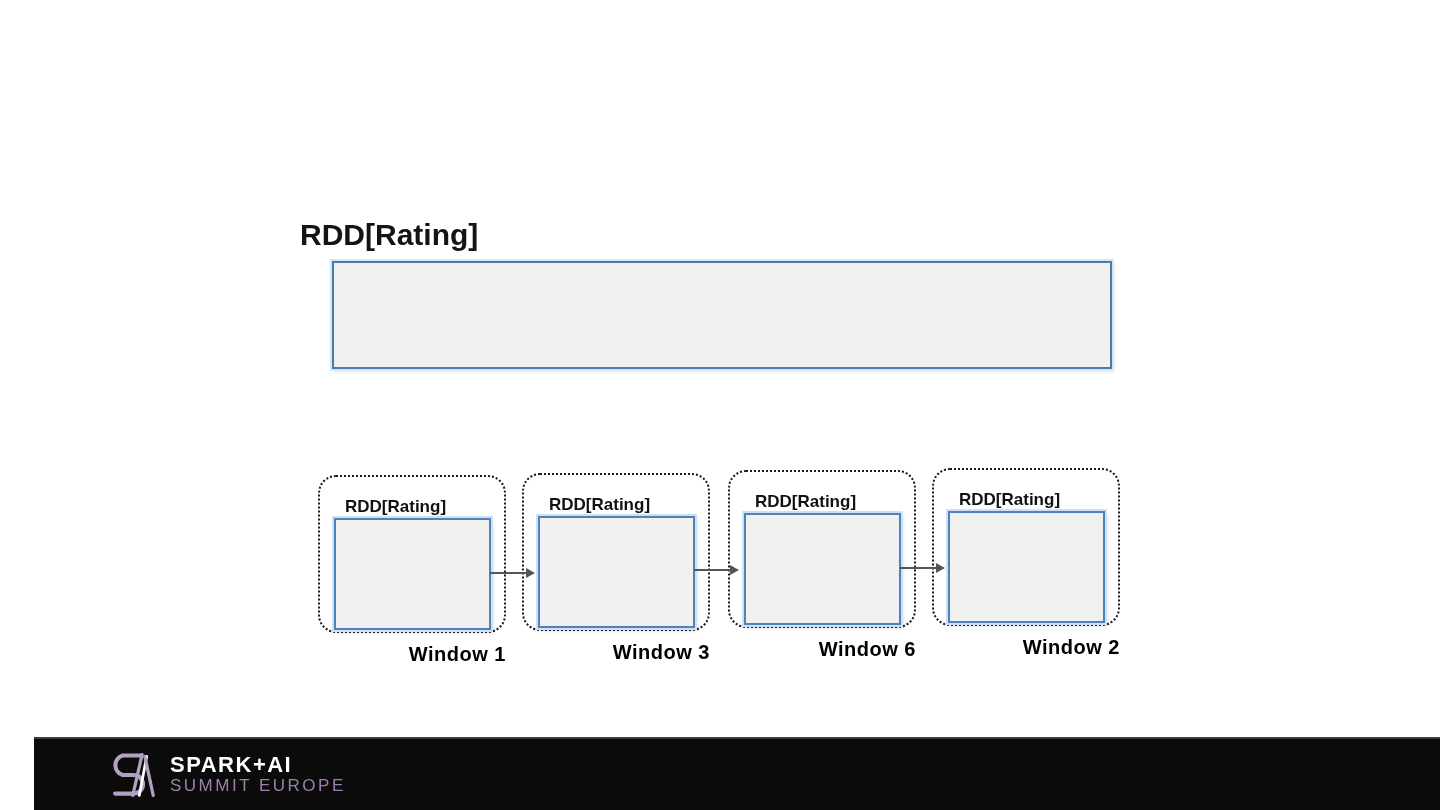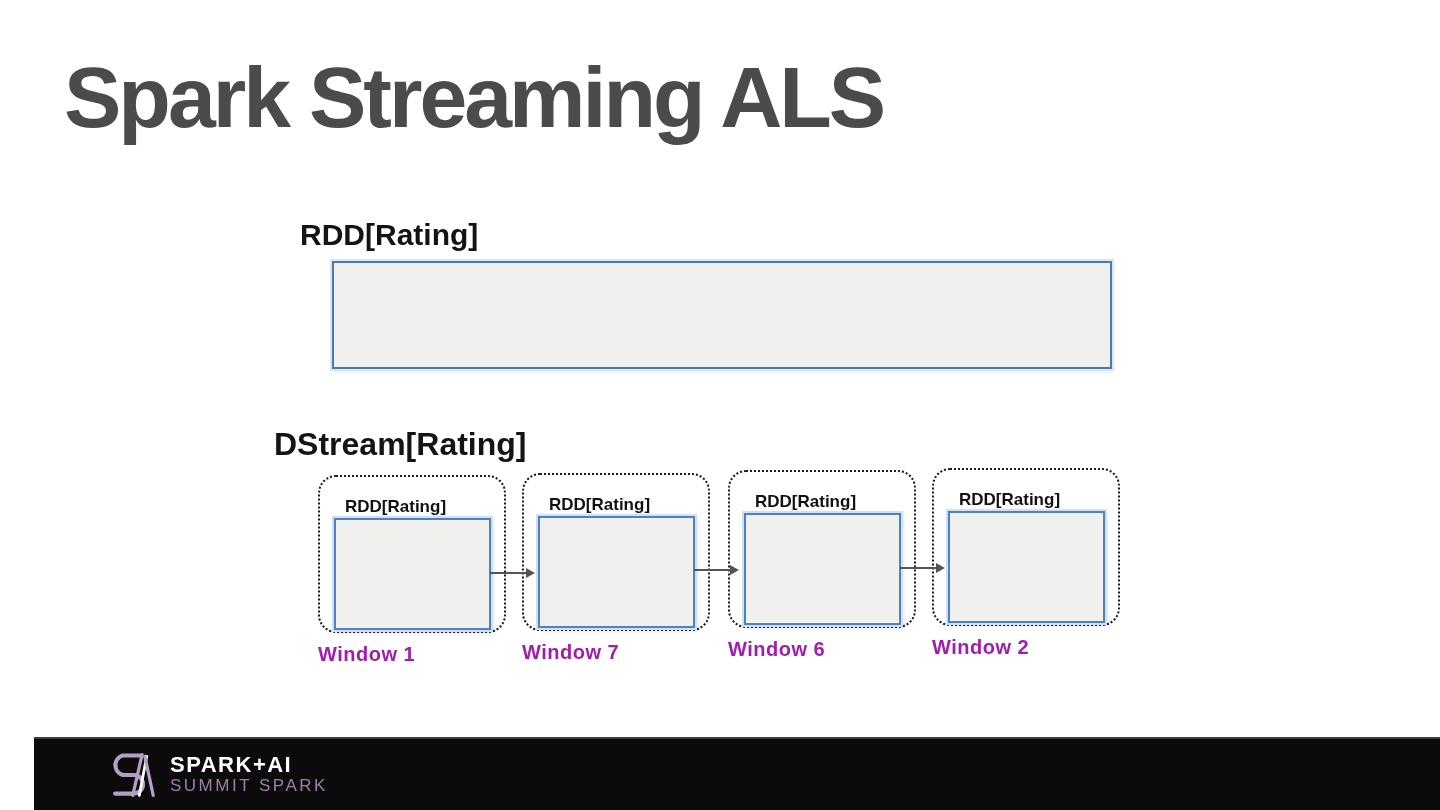--- a/index.html
+++ b/index.html
@@ -30,22 +30,22 @@
   .window-rdd-label{
     position:absolute;left:25px;top:20px;
     font-size:17px;font-weight:800;color:#111;white-space:nowrap;
   }
   .window-box{
     position:absolute;left:14px;top:41px;width:153px;height:108px;
     background:#f0f0ef;border:2px solid #4f81bd;
     box-shadow:0 0 0 2px #cfe0f2, 2px 3px 4px rgba(0,0,0,0.14);
   }
   .caption{
-    margin-top:10px;text-align:left;
-    font-size:20px;font-weight:700;color:#a21caf;letter-spacing:0.5px;
+    margin-top:10px;text-align:right;
+    font-size:20px;font-weight:700;color:#000000;letter-spacing:0.5px;
   }
   .arrow{position:absolute;height:2px;background:#555;}
   .arrow::after{
     content:"";position:absolute;right:-9px;top:-4px;width:0;height:0;
     border-left:9px solid #555;border-top:5px solid transparent;border-bottom:5px solid transparent;
   }
   .footer{
     position:absolute;left:0;bottom:0;width:100%;height:73px;
     background:#0b0b0b;border-top:2px solid #3d3d3d;
     display:flex;align-items:center;padding-left:70px;box-sizing:border-box;gap:14px;margin-left:34px;
@@ -57,41 +57,39 @@
   }
   .subbrand{
     color:#9d80a9;font-size:17px;font-weight:400;letter-spacing:2.5px;line-height:1.2;
   }
 </style>
 </head>
 <body>
 
 <div class="slide">
 
-  <div class="title">Spark Streaming ALS</div>
 
   <div class="section-label rdd-label">RDD[Rating]</div>
   <div class="big-box"></div>
 
-  <div class="section-label dstream-label">DStream[Rating]</div>
 
   <div class="window" style="left:318px;top:475px;">
     <div class="dashed">
       <div class="window-rdd-label">RDD[Rating]</div>
       <div class="window-box"></div>
     </div>
     <div class="caption">Window 1</div>
   </div>
 
   <div class="window" style="left:522px;top:473px;">
     <div class="dashed">
       <div class="window-rdd-label">RDD[Rating]</div>
       <div class="window-box"></div>
     </div>
-    <div class="caption">Window 7</div>
+    <div class="caption">Window 3</div>
   </div>
 
   <div class="window" style="left:728px;top:470px;">
     <div class="dashed">
       <div class="window-rdd-label">RDD[Rating]</div>
       <div class="window-box"></div>
     </div>
     <div class="caption">Window 6</div>
   </div>
 
@@ -109,17 +107,17 @@
 
   <div class="footer">
     <svg class="logo-mark" viewBox="0 0 56 56">
       <path d="M40 7 H20 a11 11 0 0 0 0 21 h12 a10 10 0 0 1 0 20 H12" fill="none" stroke="#b29fc2" stroke-width="4.5" stroke-linecap="round"></path>
       <path d="M31 50 L41 6" fill="none" stroke="#b29fc2" stroke-width="3.5" stroke-linecap="round"></path>
       <path d="M38 50 L46 8" fill="none" stroke="#ffffff" stroke-width="3" stroke-linecap="round"></path>
       <path d="M44 8 L53 50" fill="none" stroke="#b29fc2" stroke-width="3.5" stroke-linecap="round"></path>
     </svg>
     <div class="brand-block">
       <div class="brand">SPARK+AI</div>
-      <div class="subbrand">SUMMIT SPARK</div>
+      <div class="subbrand">SUMMIT EUROPE</div>
     </div>
   </div>
 
 </div>
 
 </body></html>

